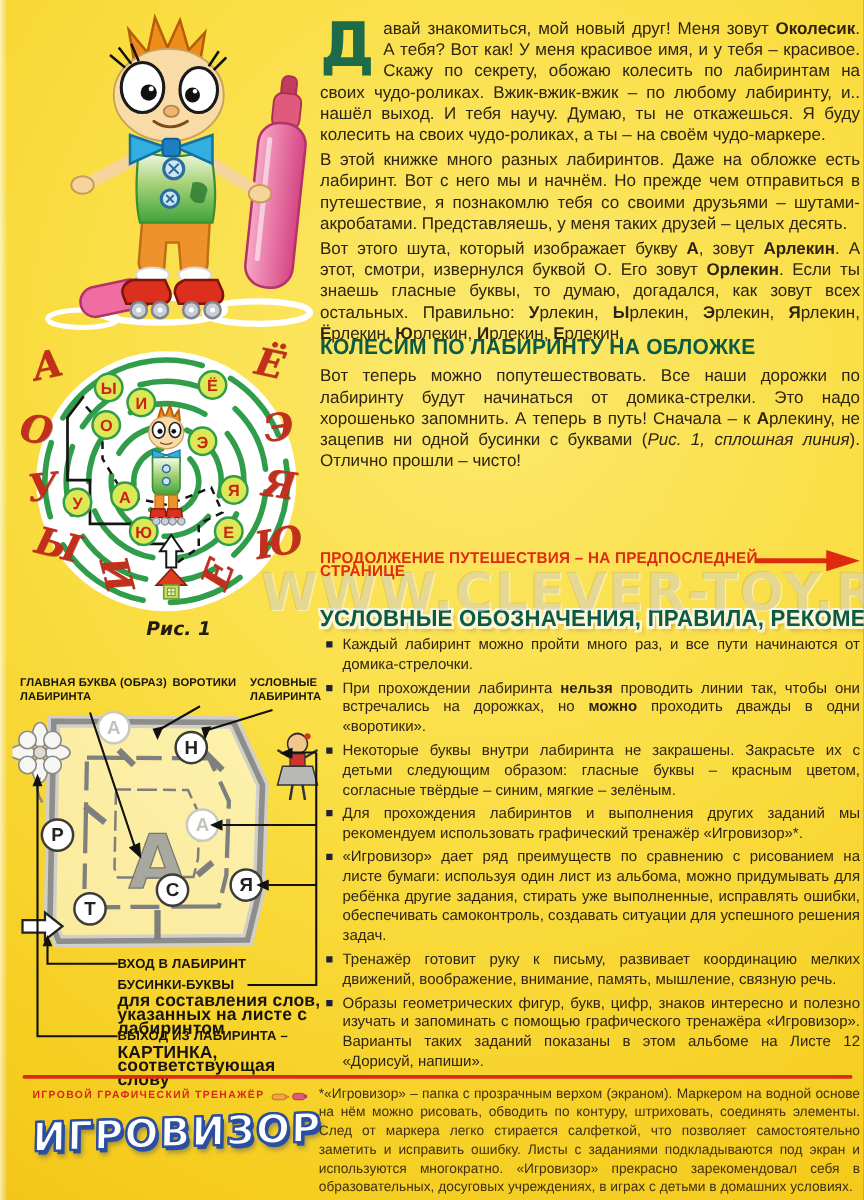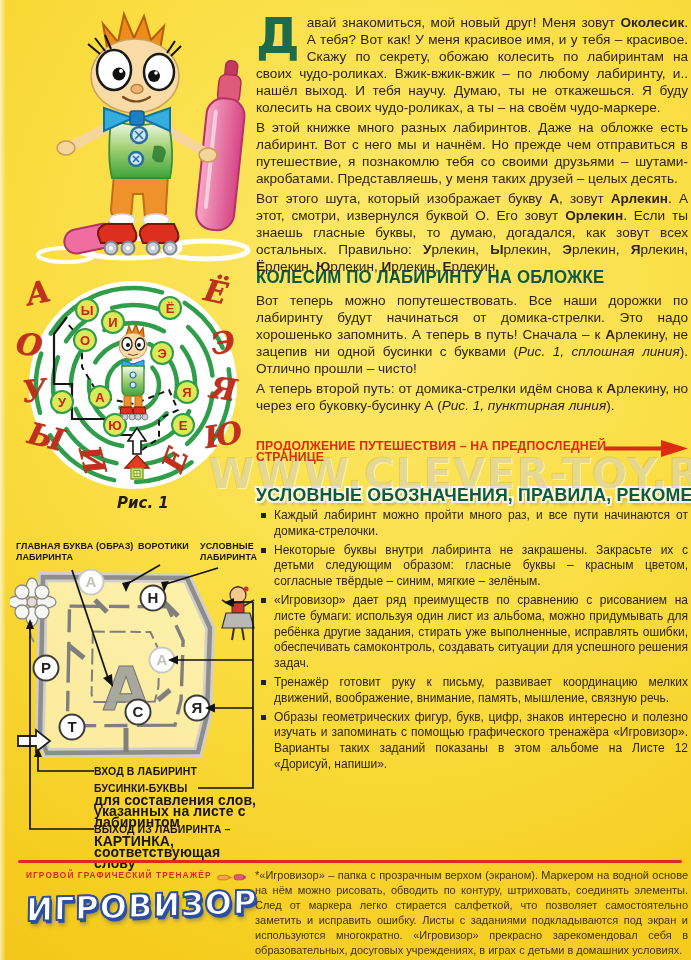--- a/index.html
+++ b/index.html
@@ -150,41 +150,48 @@
 
   <div class="rcol body-text" style="top:14px">
     <p><span class="dropcap">Д</span><span><span>авай знакомиться, мой новый друг! Меня зовут </span><span class="b">Околесик</span><span>. А тебя? Вот как! У меня красивое имя, и у тебя – красивое. Скажу по секрету, обожаю колесить по лабиринтам на своих чудо-роликах. Вжик-вжик-вжик – по любому лабиринту, и.. нашёл выход. И тебя научу. Думаю, ты не откажешься. Я буду колесить на своих чудо-роликах, а ты – на своём чудо-маркере.</span></span></p>
     <p><span>В этой книжке много разных лабиринтов. Даже на обложке есть лабиринт. Вот с него мы и начнём. Но прежде чем отправиться в путешествие, я познакомлю тебя со своими друзьями – шутами-акробатами. Представляешь, у меня таких друзей – целых десять.</span></p>
     <p><span>Вот этого шута, который изображает букву </span><span class="b">А</span><span>, зовут </span><span class="b">Арлекин</span><span>. А этот, смотри, извернулся буквой О. Его зовут </span><span class="b">Орлекин</span><span>. Если ты знаешь гласные буквы, то думаю, догадался, как зовут всех остальных. Правильно: </span><span class="b">У</span><span>рлекин, </span><span class="b">Ы</span><span>рлекин, </span><span class="b">Э</span><span>рлекин, </span><span class="b">Я</span><span>рлекин, </span><span class="b">Ё</span><span>рлекин, </span><span class="b">Ю</span><span>рлекин, </span><span class="b">И</span><span>рлекин, </span><span class="b">Е</span><span>рлекин.</span></p>
   </div>
 
   <div class="sec-heading" style="top:267px">КОЛЕСИМ ПО ЛАБИРИНТУ НА ОБЛОЖКЕ</div>
   <div class="rcol body-text" style="top:292px">
     <p><span>Вот теперь можно попутешествовать. Все наши дорожки по лабиринту будут начинаться от домика-стрелки. Это надо хорошенько запомнить. А теперь в путь! Сначала – к </span><span class="b">А</span><span>рлекину, не зацепив ни одной бусинки с буквами (</span><span class="i">Рис. 1, сплошная линия</span><span>). Отлично прошли – чисто!</span></p>
-    <p><span>А теперь второй путь: от домика-стрелки идём снова к </span><span class="b">А</span><span>рлекину, но через его буковку-бусинку А (</span><span class="i">Рис. 1, пунктирная линия</span><span>).</span></p>
   </div>
 
   <div class="continuation">
     <span class="lbl">ПРОДОЛЖЕНИЕ ПУТЕШЕСТВИЯ – НА ПРЕДПОСЛЕДНЕЙ СТРАНИЦЕ</span>
     <svg width="84" height="17" viewBox="0 0 84 17">
       <polygon points="0,6.5 57,6.5 57,0 84,8.5 57,17 57,10.5 0,10.5" fill="#dd2b12"></polygon>
     </svg>
   </div>
 
   <div class="watermark">WWW.CLEVER-TOY.RU</div>
 
   <div class="sec-heading outlined" style="top:484px">УСЛОВНЫЕ ОБОЗНАЧЕНИЯ, ПРАВИЛА, РЕКОМЕНДАЦИИ</div>
   <div class="bullets">
     <div class="bullet">
         <span class="mk"></span>
         <span class="bt"><span>Каждый лабиринт можно пройти много раз, и все пути начинаются от домика-стрелочки.</span></span>
       </div>
     <div class="bullet">
         <span class="mk"></span>
+        <span class="bt"><span>При прохождении лабиринта </span><span class="b">нельзя</span><span> проводить линии так, чтобы они встречались на дорожках, но </span><span class="b">можно</span><span> проходить дважды в одни «воротики».</span></span>
+      </div>
+    <div class="bullet">
+        <span class="mk"></span>
         <span class="bt"><span>Некоторые буквы внутри лабиринта не закрашены. Закрасьте их с детьми следующим образом: гласные буквы – красным цветом, согласные твёрдые – синим, мягкие – зелёным.</span></span>
+      </div>
+    <div class="bullet">
+        <span class="mk"></span>
+        <span class="bt"><span>Для прохождения лабиринтов и выполнения других заданий мы рекомендуем использовать графический тренажёр «Игровизор»*.</span></span>
       </div>
     <div class="bullet">
         <span class="mk"></span>
         <span class="bt"><span>«Игровизор» дает ряд преимуществ по сравнению с рисованием на листе бумаги: используя один лист из альбома, можно придумывать для ребёнка другие задания, стирать уже выполненные, исправлять ошибки, обеспечивать самоконтроль, создавать ситуации для успешного решения задач.</span></span>
       </div>
     <div class="bullet">
         <span class="mk"></span>
         <span class="bt"><span>Тренажёр готовит руку к письму, развивает координацию мелких движений, воображение, внимание, память, мышление, связную речь.</span></span>
       </div>
     <div class="bullet">

